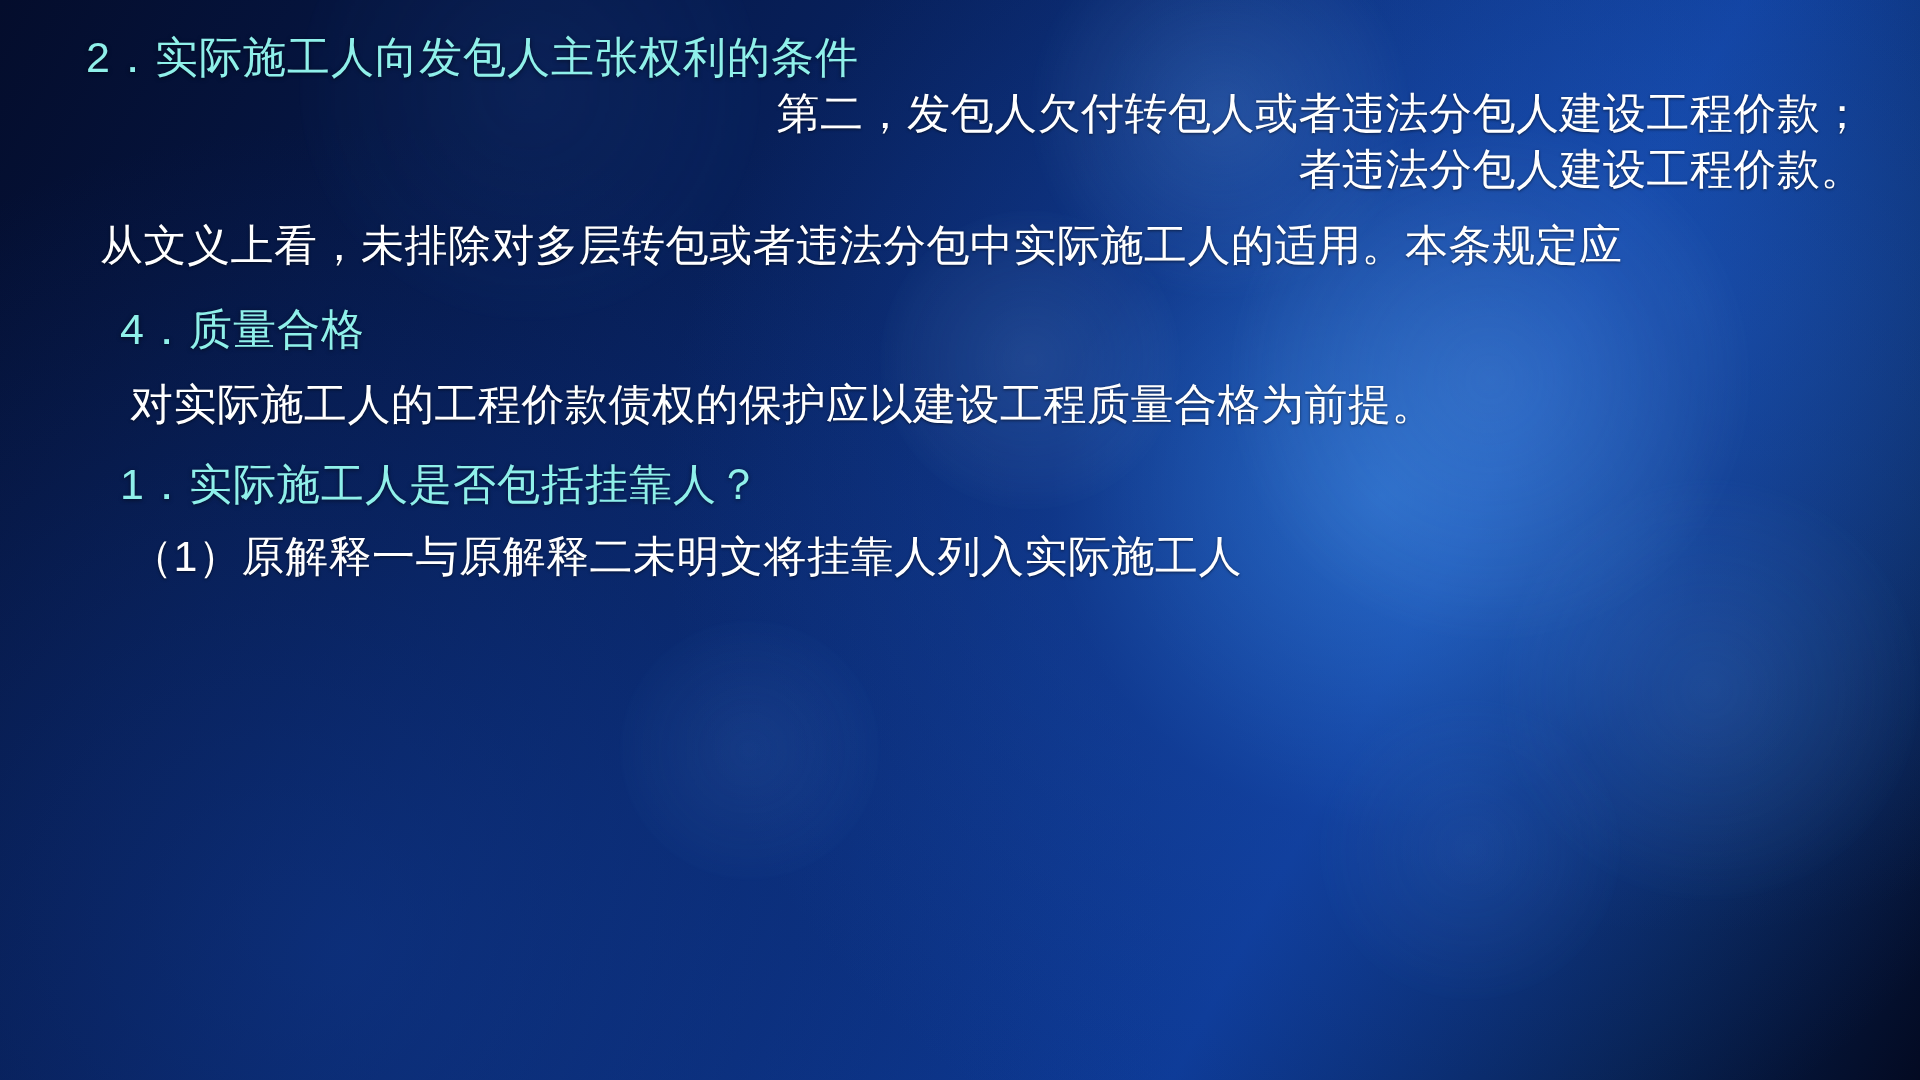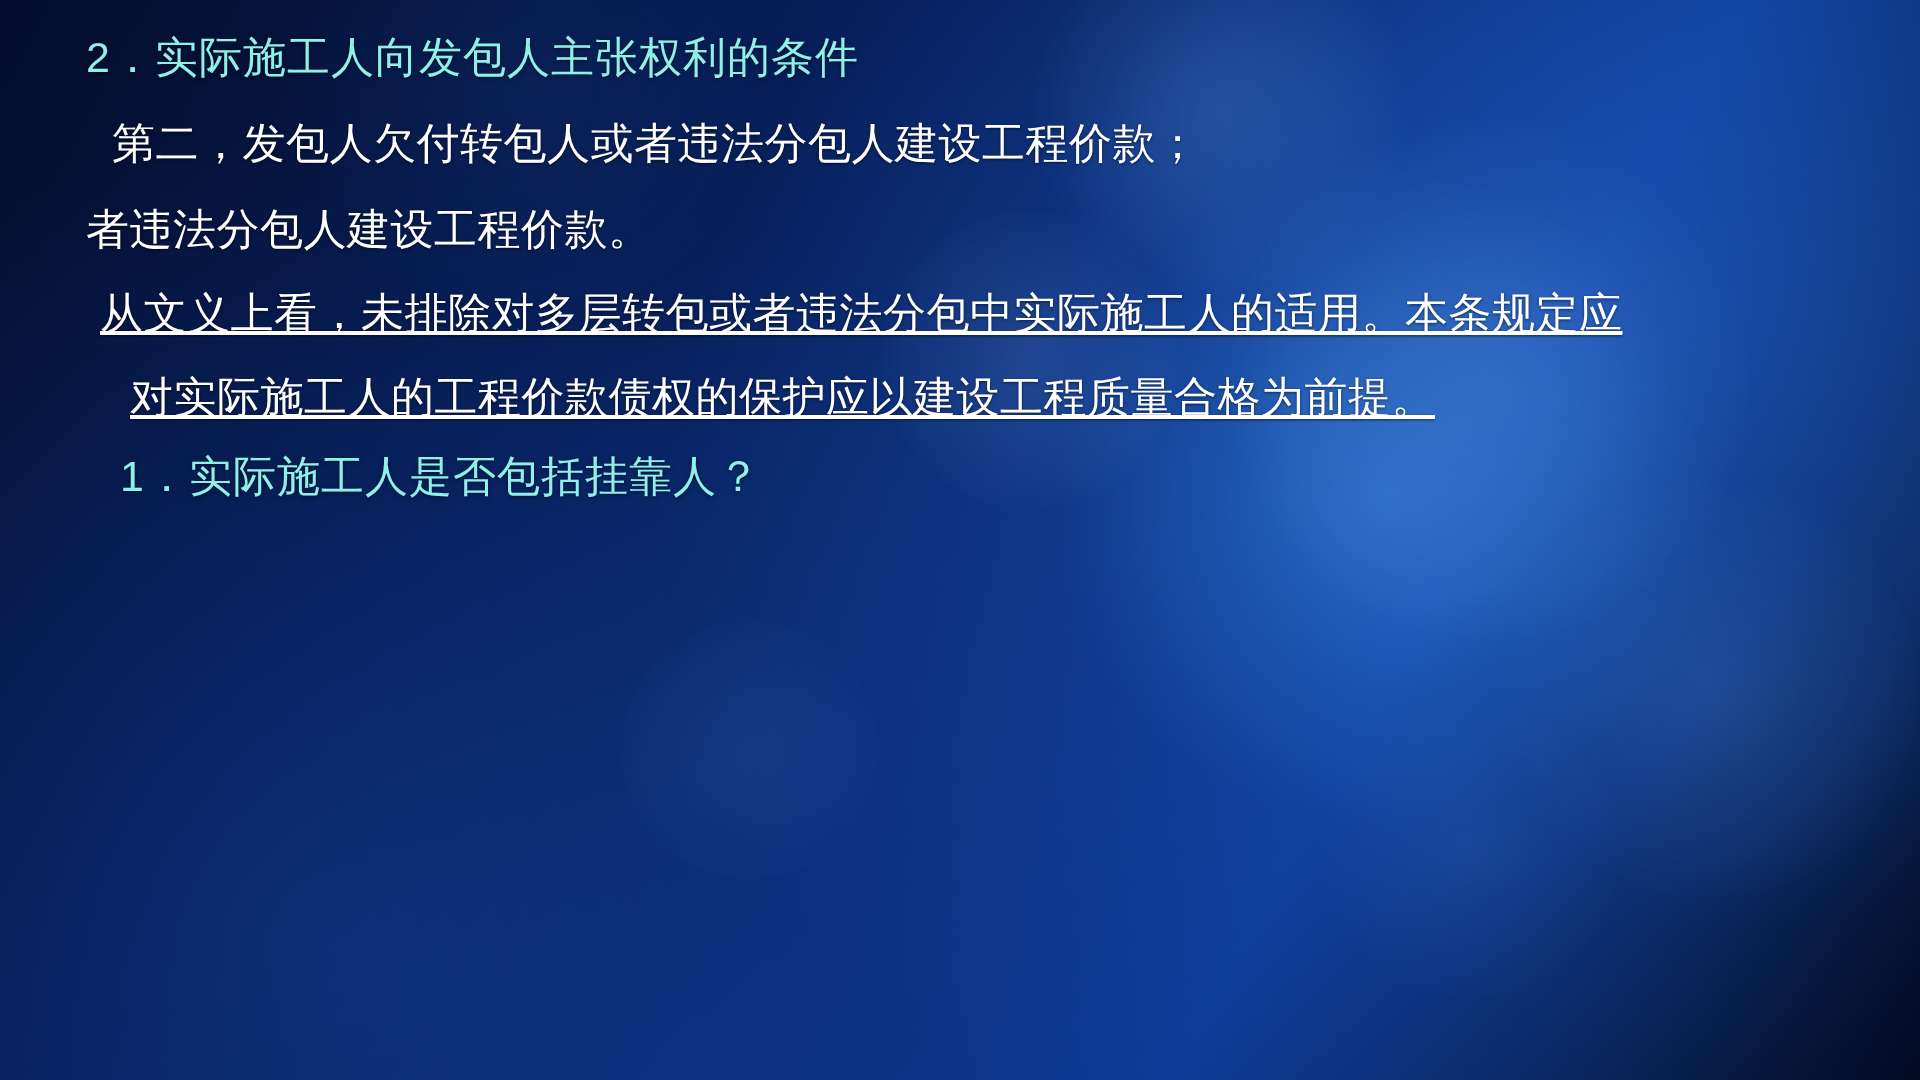--- a/index.html
+++ b/index.html
@@ -66,22 +66,22 @@
 
   .indent-0 { margin-left: 0px; }
   .indent-1 { margin-left: 26px; }
   .indent-2 { margin-left: 34px; }
   .indent-3 { margin-left: 14px; }
   .indent-4 { margin-left: 44px; }
   .gap-b { margin-top: 18px; }
   .gap-c { margin-top: 30px; }
   .gap-d { margin-top: 24px; }
   .gap-e { margin-top: 28px; }
-  .gap-f { margin-top: 30px; }
-  .gap-h { margin-top: 28px; text-decoration: underline; }
+  .gap-f { margin-top: 0; text-align: right; }
+  .gap-h { margin-top: 20px; }
   .gap-i { margin-top: 16px; }
 </style>
 </head>
 <body>
 
 <div class="slide">
 
   <div class="bokeh" style="left:1030px; top:-80px; width:380px; height:380px; background:radial-gradient(circle, rgba(120,185,255,0.20) 0%, rgba(120,185,255,0.06) 55%, rgba(120,185,255,0) 72%);"></div>
   <div class="bokeh" style="left:1230px; top:120px; width:520px; height:520px; background:radial-gradient(circle, rgba(140,200,255,0.16) 0%, rgba(140,200,255,0.05) 58%, rgba(140,200,255,0) 74%);"></div>
   <div class="bokeh" style="left:880px; top:210px; width:300px; height:300px; background:radial-gradient(circle, rgba(150,205,255,0.13) 0%, rgba(150,205,255,0.04) 60%, rgba(150,205,255,0) 75%);"></div>
@@ -91,18 +91,20 @@
   <div class="bokeh" style="left:300px; top:-140px; width:460px; height:460px; background:radial-gradient(circle, rgba(60,120,215,0.10) 0%, rgba(60,120,215,0.03) 60%, rgba(60,120,215,0) 78%);"></div>
 
   <div class="content">
 
     <div class="heading indent-0">2．实际施工人向发包人主张权利的条件</div>
     <div class="line indent-1 gap-f">第二，发包人欠付转包人或者违法分包人建设工程价款；</div>
     <div class="line indent-0 gap-f">者违法分包人建设工程价款。</div>
 
     <div class="line indent-3 gap-h">从文义上看，未排除对多层转包或者违法分包中实际施工人的适用。本条规定应</div>
 
+    <div class="heading indent-2 gap-e">4．质量合格</div>
     <div class="line indent-4 gap-h">对实际施工人的工程价款债权的保护应以建设工程质量合格为前提。</div>
 
     <div class="heading indent-2 gap-d">1．实际施工人是否包括挂靠人？</div>
+    <div class="line indent-4 gap-i">（1）原解释一与原解释二未明文将挂靠人列入实际施工人</div>
 
   </div>
 </div>
 
 </body></html>

